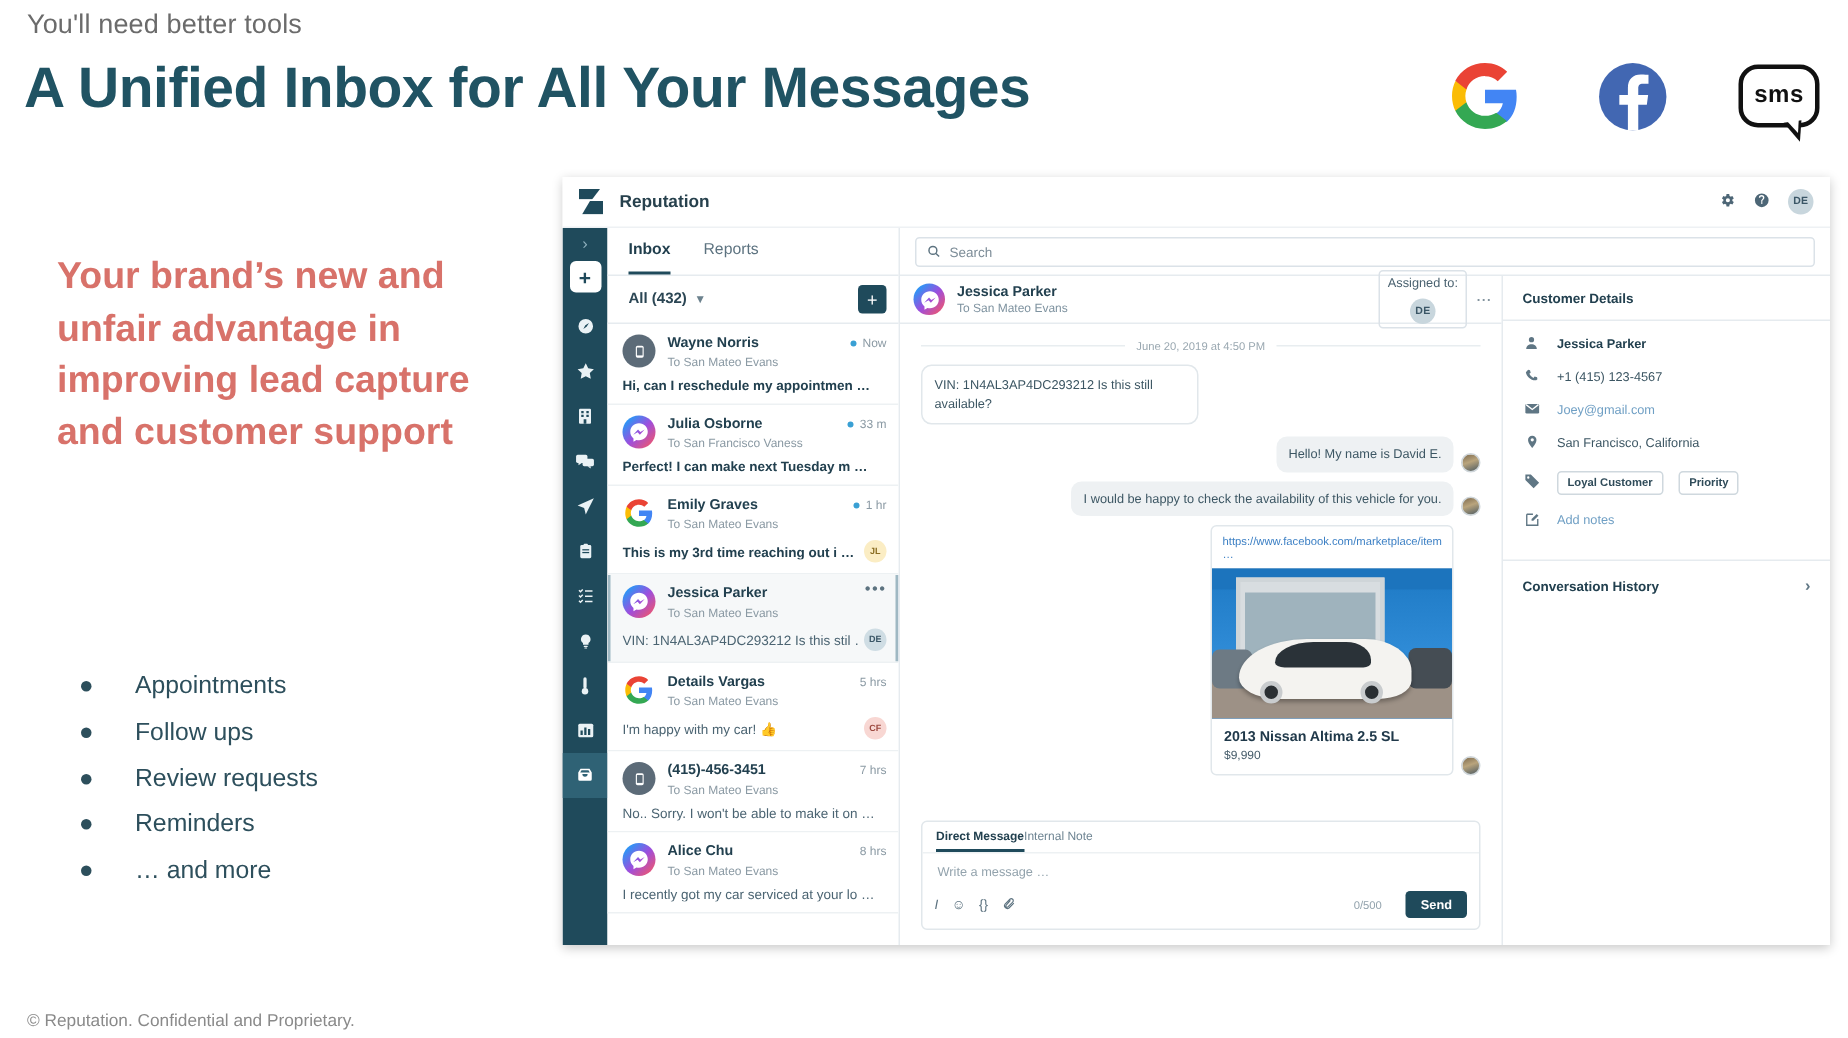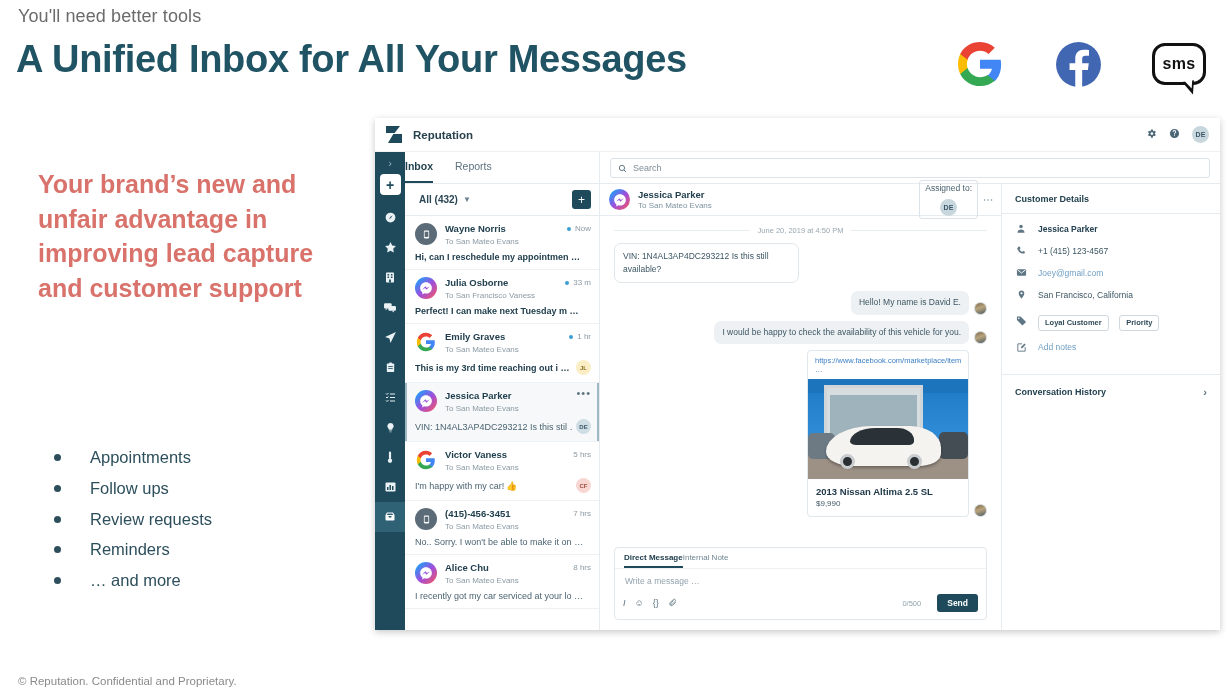--- a/index.html
+++ b/index.html
@@ -17,21 +17,21 @@
     font-size: 18px; color: #6b6b6b; letter-spacing: .1px;
   }
   .headline {
     position: absolute; left: 16px; top: 38px;
     font-size: 38px; font-weight: bold; color: #205363;
     letter-spacing: -0.3px;
   }
 
   
   .channels { position: absolute; right: 12px; top: 38px; display: flex; align-items: center; gap: 30px; }
-  .ch { width: 68px; height: 52px; display: flex; align-items: center; justify-content: flex-start; }
+  .ch { width: 68px; height: 52px; display: flex; align-items: center; justify-content: center; }
   .sms-badge {
     position: relative; width: 54px; height: 42px; border: 3.5px solid #111;
     border-radius: 13px; display: flex; align-items: center; justify-content: center;
     font-size: 16px; font-weight: bold; color: #111; letter-spacing: .3px;
   }
   .sms-badge:after {
     content: ""; position: absolute; right: 8px; bottom: -13px;
     width: 0; height: 0; border-left: 9px solid transparent;
     border-right: 3px solid transparent; border-top: 14px solid #111;
     transform: rotate(-8deg);
@@ -106,21 +106,21 @@
     width: 30px; height: 30px; display: flex; align-items: center; justify-content: center;
     color: #e9f1f4;
   }
   .rail-item.active { background: #2f6275; }
   .rail-item svg { display: block; }
 
   
   .inbox-col { width: 195px; border-right: 1px solid #e6ebef; display: flex; flex-direction: column; background:#fff; flex:0 0 195px; }
   .tabs-row {
     height: 32px; display: flex; align-items: stretch; border-bottom: 1px solid #e6ebef;
-    flex: 0 0 32px;
+    padding-left: 14px; flex: 0 0 32px;
   }
   .tab {
     display: flex; align-items: center; font-size: 10.5px; color: #5d7380;
     margin-right: 22px; border-bottom: 2.5px solid transparent; padding-bottom: 1px;
   }
   .tab.active { color: #1f3d4c; font-weight: bold; border-bottom-color: #1f4a5b; }
 
   .filter-row {
     height: 32px; display: flex; align-items: center; padding: 0 8px 0 14px;
     border-bottom: 1px solid #e6ebef; flex: 0 0 32px;
@@ -559,21 +559,21 @@
               <div class="conv-top">
                 <span class="conv-av av-goog">
                   <svg viewBox="0 0 48 48" width="20" height="20">
                     <path fill="#4285F4" d="M45.1 24.5c0-1.6-.14-3.2-.43-4.7H24v9h11.9c-.5 2.8-2.07 5.2-4.4 6.8v5.6h7.1c4.2-3.8 6.5-9.5 6.5-16.7z"></path>
                     <path fill="#34A853" d="M24 46c5.9 0 10.9-2 14.6-5.3l-7.1-5.6c-2 1.3-4.5 2.1-7.5 2.1-5.8 0-10.7-3.9-12.4-9.1H4.2v5.8C7.9 41.3 15.4 46 24 46z"></path>
                     <path fill="#FBBC05" d="M11.6 28.1c-.45-1.3-.7-2.7-.7-4.1s.25-2.8.7-4.1v-5.8H4.2C2.8 17 2 20.4 2 24s.8 7 2.2 9.9l7.4-5.8z"></path>
                     <path fill="#EA4335" d="M24 10.8c3.3 0 6.2 1.1 8.5 3.3l6.3-6.3C34.9 4.2 29.9 2 24 2 15.4 2 7.9 6.7 4.2 13.9l7.4 5.8c1.7-5.2 6.6-9 12.4-9z"></path>
                   </svg>
                 </span>
                 <div class="conv-names">
-                  <div class="conv-name">Victor Vaness</div>
+                  <div class="conv-name">Details Vargas</div>
                   <div class="conv-to">To San Mateo Evans</div>
                 </div>
                 <span class="conv-meta">
                   <span class="conv-time">5 hrs</span>
                 </span>
               </div>
               <div class="conv-snip">
                 <span class="txt">I'm happy with my car! 👍</span>
                 <span class="mini-chip chip-cf">CF</span>
               </div>

